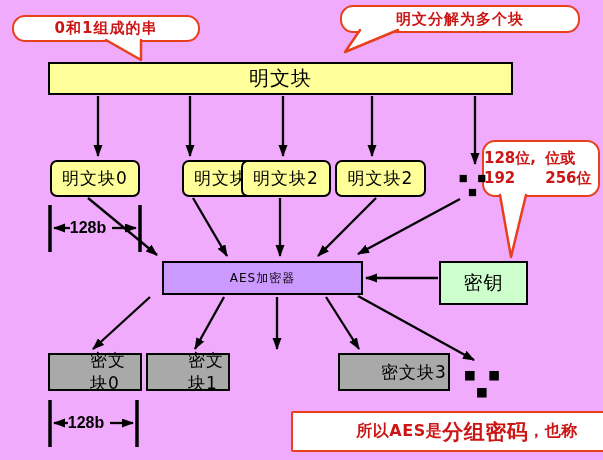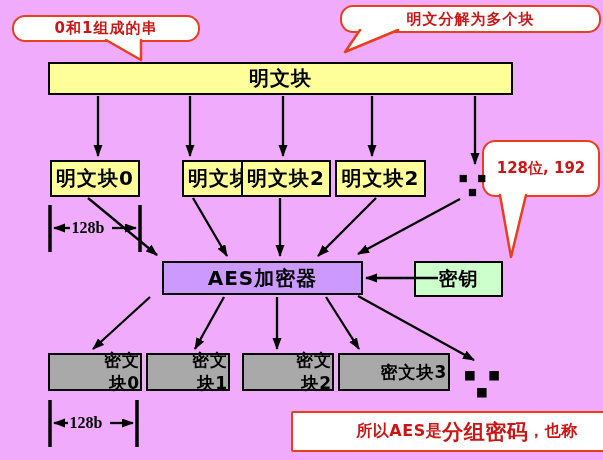--- a/index.html
+++ b/index.html
@@ -3,61 +3,61 @@
 <meta charset="utf-8">
 <style>
   html,body{margin:0;padding:0;background:#fff;}
   #canvas{
     position:relative;width:603px;height:460px;background:#f0abfc;overflow:hidden;
     font-family:"DejaVu Sans",sans-serif;
   }
   .box{
     position:absolute;box-sizing:border-box;border:2.5px solid #000;
     display:flex;align-items:center;justify-content:center;
-    font-weight:bold;color:#000;letter-spacing:1px;text-align:right;
+    font-weight:normal;color:#000;letter-spacing:1px;
   }
   .yellow{background:#FFFF99;}
   .purple{background:#CC99FF;}
   .green{background:#CCFFCC;}
   .gray{background:#A9A9A9;padding-left:40px;}
   .callout{
     position:absolute;box-sizing:border-box;background:#fff;
     border:2.5px solid #E8401C;color:#CC1616;font-weight:bold;
     display:flex;align-items:center;justify-content:center;
     border-radius:13px;letter-spacing:1px;
   }
   #co1{left:12px;top:15px;width:188px;height:27px;font-size:15px;}
-  #co2{left:340px;top:5px;width:261px;height:28px;font-size:15px;}
+  #co2{left:340px;top:5px;width:240px;height:28px;font-size:15px;}
   #co3{left:482px;top:140px;width:118px;height:57px;font-size:15px;
        flex-direction:row;line-height:1.3;letter-spacing:0;}
   #co4{left:247px;top:411px;width:352px;height:41px;border-radius:2px;letter-spacing:0.5px;margin-left:44px;}
   #co4 .c-small{font-size:16px;}
   #co4 .c-big{font-size:21px;}
   #bar{left:48px;top:62px;width:465px;height:33px;font-size:20px;}
-  .pblk{top:160px;height:37px;font-size:20px;}
+  .pblk{top:160px;height:37px;font-size:17px;border-radius:7px;}
   #pb0{left:50px;width:90px;}
   #pb1{left:146px;width:90px;margin-left:36px;}
   #pb2{left:241px;width:90px;}
   #pb3{left:335px;width:91px;}
-  #aes{left:162px;top:261px;width:201px;height:34px;font-size:20px;}
-  #key{left:414px;top:261px;width:89px;height:36px;font-size:19px;}
+  #aes{left:162px;top:261px;width:201px;height:34px;font-size:12px;}
+  #key{left:439px;top:261px;width:89px;height:44px;font-size:19px;}
   .cblk{top:353px;height:38px;font-size:17px;}
   #cb0{left:48px;width:94px;}
   #cb1{left:146px;width:84px;}
   #cb2{left:242px;width:92px;}
   #cb3{left:338px;width:112px;}
   .dots{
     position:absolute;color:#000;font-weight:bold;text-align:center;
     font-family:"DejaVu Sans",sans-serif;
   }
   #dots-top{left:450px;top:171px;width:48px;font-size:9.5px;line-height:14px;letter-spacing:3px;}
   #dots-bottom{left:456px;top:366px;width:56px;font-size:12.5px;line-height:17px;letter-spacing:4px;}
   .dim-label{
     position:absolute;color:#000;font-weight:bold;text-align:center;
-    font-family:Liberation Serif, serif;font-size:16px;
+    font-family:Liberation Sans, sans-serif;font-size:16px;
   }
   #dim-top{left:62px;top:219px;width:52px;}
   #dim-bottom{left:60px;top:414px;width:52px;}
   svg.overlay{position:absolute;left:0;top:0;pointer-events:none;}
   .arrow{stroke:#000;stroke-width:2.3;marker-end:url(#ah);}
   .tick{stroke:#000;stroke-width:3.5;}
   .tail{fill:#fff;stroke:#E8401C;stroke-width:2.5;stroke-linejoin:round;stroke-linecap:round;}
 </style>
 </head>
 <body>
@@ -65,20 +65,21 @@
 <div id="canvas">
 
   <div class="callout" id="co1">
     <span>0和1组成的串</span>
   </div>
   <div class="callout" id="co2">
     <span>明文分解为多个块</span>
   </div>
   <div class="callout" id="co3">
     <div>128位, 192</div>
+    <div>位或256位</div>
   </div>
 
   <div class="box yellow" id="bar">
     <span>明文块</span>
   </div>
 
   <div class="box yellow pblk" id="pb0">
     <span>明文块0</span>
   </div>
   <div class="box yellow pblk" id="pb1">
@@ -98,23 +99,20 @@
   </div>
   <div class="box green" id="key">
     <span>密钥</span>
   </div>
 
   <div class="box gray cblk" id="cb0">
     <span>密文块0</span>
   </div>
   <div class="box gray cblk" id="cb1">
     <span>密文块1</span>
-  </div>
-  <div class="box gray cblk" id="cb2">
-    <span>密文块2</span>
   </div>
   <div class="box gray cblk" id="cb3">
     <span>密文块3</span>
   </div>
 
   <div class="dots" id="dots-bottom">■ ■ ■</div>
 
   <div class="dim-label" id="dim-top">128b</div>
   <div class="dim-label" id="dim-bottom">128b</div>
 

